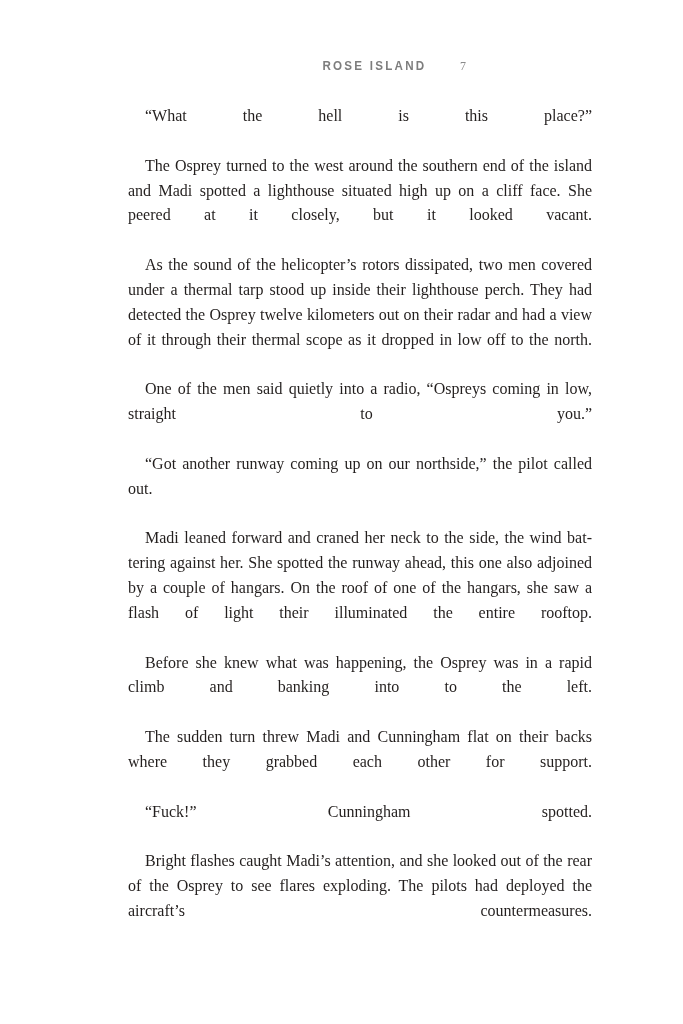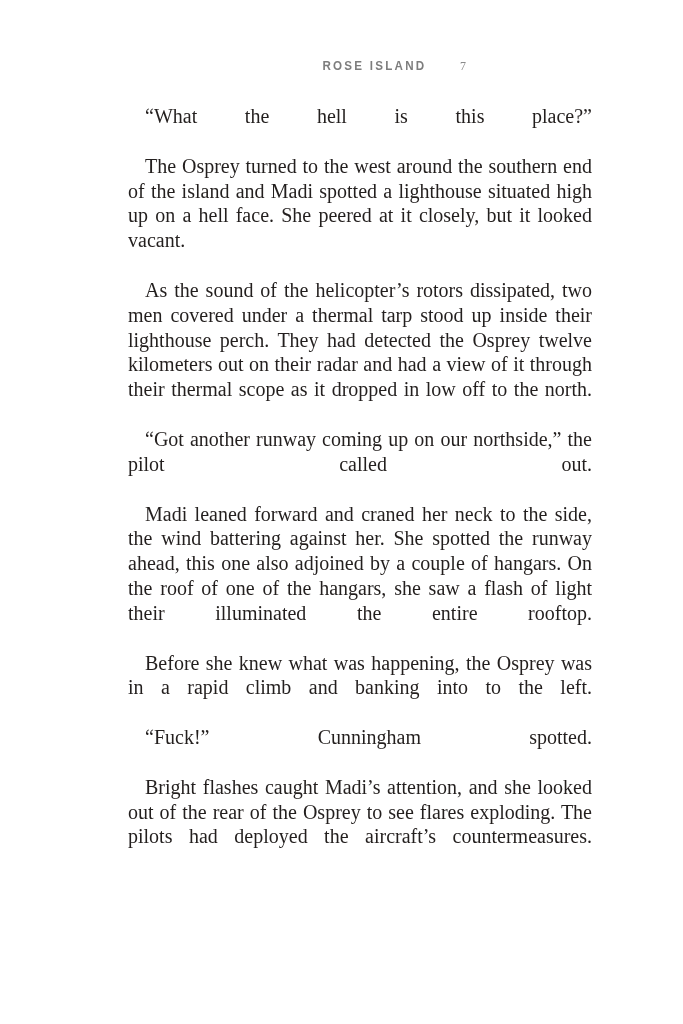--- a/index.html
+++ b/index.html
@@ -59,21 +59,21 @@
   .textblock {
     position: absolute;
     top: 104px;
     left: 128px;
     width: 464px;
   }
 
   p.para {
     margin: 0;
     padding: 0;
-    font-size: 20px;
+    font-size: 16px;
     line-height: 24.85px;
     text-align: justify;
     text-indent: 17px;
     hyphens: manual;
     -webkit-hyphens: manual;
     word-spacing: -0.1px;
     font-kerning: normal;
   }
 
   
@@ -88,22 +88,24 @@
 
 <div class="page">
 
   <div class="running-head">
     <span class="running-head-title">ROSE ISLAND</span>
     <span class="running-head-folio">7</span>
   </div>
 
   <div class="textblock">
       <p class="para">“What the hell is this place?”</p>
-      <p class="para">The Osprey turned to the west around the southern end of the island and Madi spotted a lighthouse situated high up on a hell face. She peered at it closely, but it looked vacant.</p>
+      <p class="para">The Osprey turned to the west around the southern end of the island and Madi spotted a lighthouse situated high up on a cliff face. She peered at it closely, but it looked vacant.</p>
       <p class="para">As the sound of the helicopter’s rotors dissipated, two men covered under a thermal tarp stood up inside their lighthouse perch. They had detected the Osprey twelve kilometers out on their radar and had a view of it through their thermal scope as it dropped in low off to the north.</p>
+      <p class="para">One of the men said quietly into a radio, “Ospreys coming in low, straight to you.”</p>
       <p class="para">“Got another runway coming up on our northside,” the pilot called out.</p>
       <p class="para">Madi leaned forward and craned her neck to the side, the wind bat­tering against her. She spotted the runway ahead, this one also adjoined by a couple of hangars. On the roof of one of the hangars, she saw a flash of light their illuminated the entire rooftop.</p>
       <p class="para">Before she knew what was happening, the Osprey was in a rapid climb and banking into to the left.</p>
+      <p class="para">The sudden turn threw Madi and Cunningham flat on their backs where they grabbed each other for support.</p>
       <p class="para">“Fuck!” Cunningham spotted.</p>
       <p class="para">Bright flashes caught Madi’s attention, and she looked out of the rear of the Osprey to see flares exploding. The pilots had deployed the aircraft’s countermeasures.</p>
     </div>
 
 </div>
 
 </body></html>

